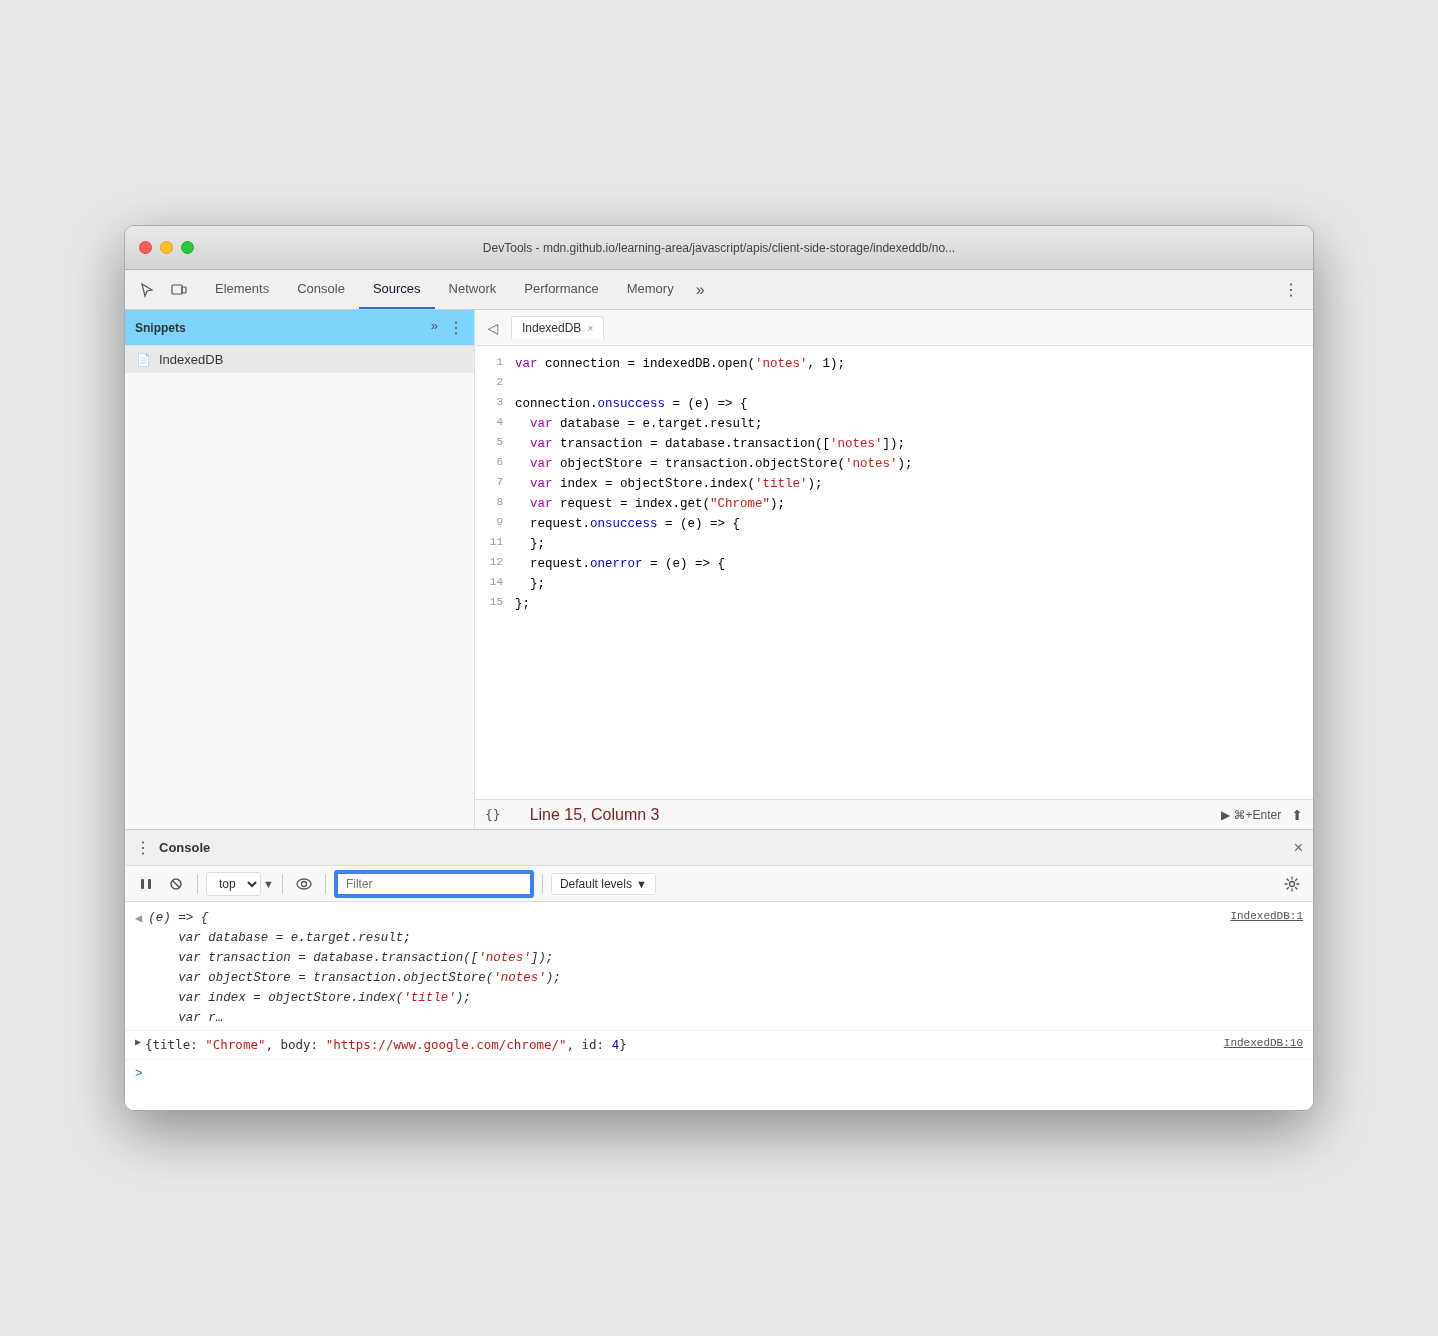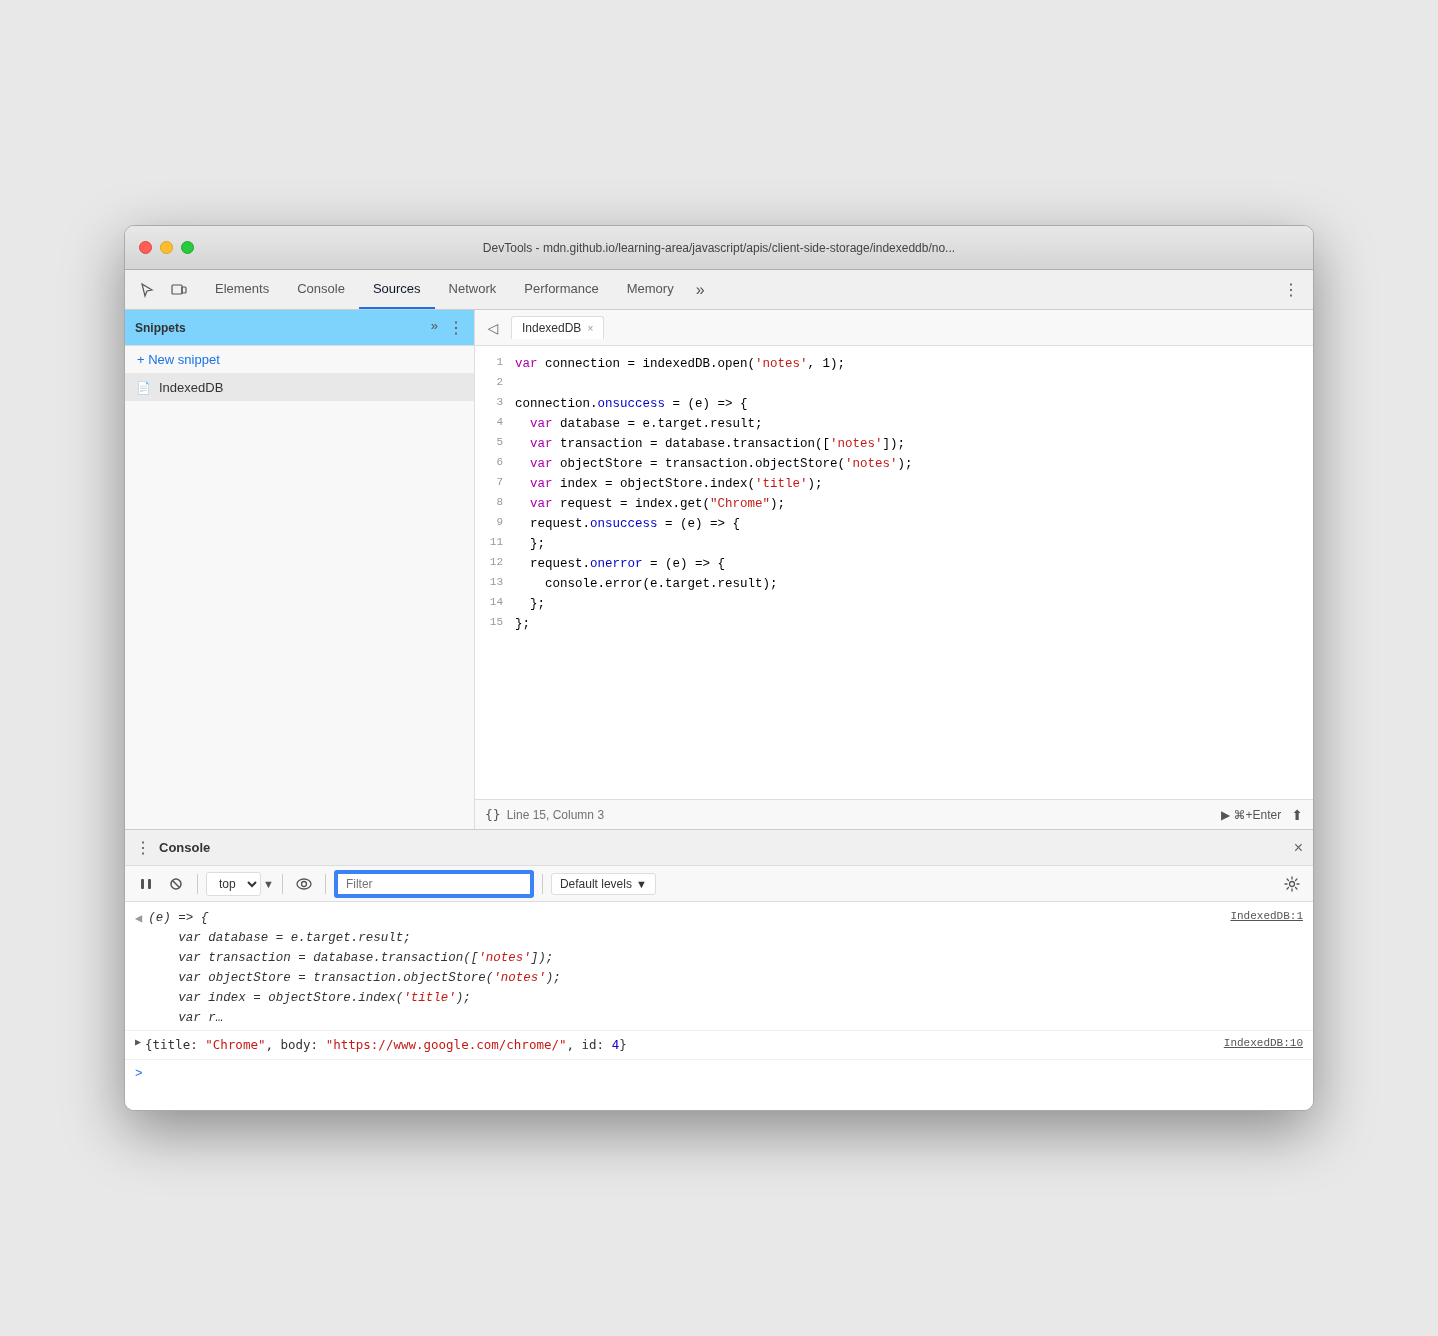--- a/index.html
+++ b/index.html
@@ -513,23 +513,20 @@
   <div class="sources-panel">
 
     <div class="sidebar">
       <div class="sidebar-header">
         <span class="sidebar-header-title">Snippets</span>
         <div class="sidebar-header-icons">
           <span style="font-size:13px;color:#555;cursor:pointer;">»</span>
           <span style="font-size:16px;color:#555;cursor:pointer;margin-left:6px;">⋮</span>
         </div>
       </div>
-      <div class="new-snippet-btn">
-        <span>+ New snippet</span>
-      </div>
       <div class="snippet-item">
         <span class="snippet-icon" style="color:#e6a817;">📄</span>
         <span>IndexedDB</span>
       </div>
     </div>
 
     <div class="editor-area">
       <div class="editor-tabs">
         <div class="editor-tab-back">◁</div>
         <div class="editor-file-tab">
@@ -588,39 +585,35 @@
         <div class="code-line">
           <span class="line-number">11</span>
           <span class="line-content">  };</span>
         </div>
 
         <div class="code-line">
           <span class="line-number">12</span>
           <span class="line-content">  request.<span class="prop">onerror</span> = (e) =&gt; {</span>
         </div>
 
-        <div class="code-line">
-          <span class="line-number">13</span>
-          <span class="line-content">    console.error(e.target.result);</span>
-        </div>
 
         <div class="code-line">
           <span class="line-number">14</span>
           <span class="line-content">  };</span>
         </div>
 
         <div class="code-line">
           <span class="line-number">15</span>
           <span class="line-content">};</span>
         </div>
       </div>
       <div class="editor-statusbar">
         <div class="statusbar-left">
           <span style="cursor:pointer;font-family:monospace;font-size:13px;">{}</span>
-          <span style="font-size:12px;color:#737373;margin-left:0;">Line 15, Column 3</span>
+          <span style="font-size:16px;color:#7f1d1d;margin-left:23px;">Line 15, Column 3</span>
         </div>
         <div class="statusbar-right">
           <div class="run-btn">
             <span style="font-size:12px;">▶ ⌘+Enter</span>
           </div>
           <div style="cursor:pointer;color:#555;font-size:14px;">⬆</div>
         </div>
       </div>
     </div>
   </div>

